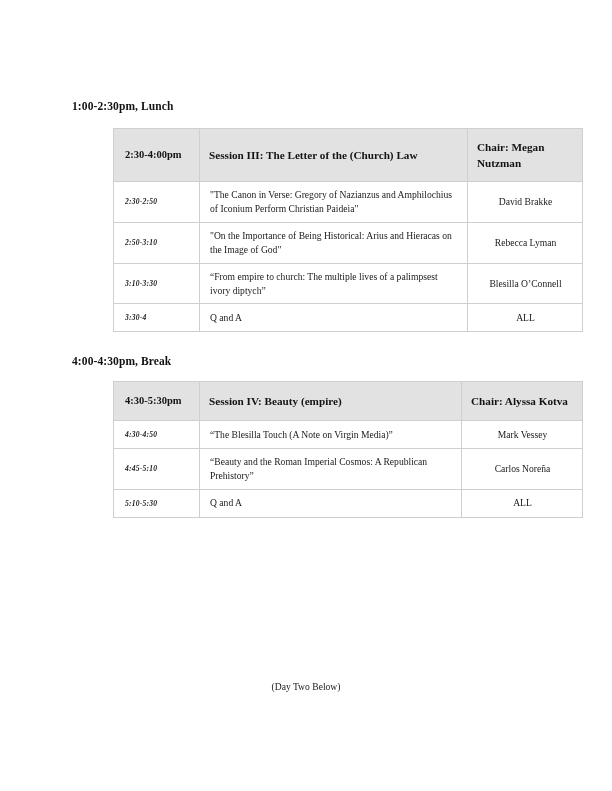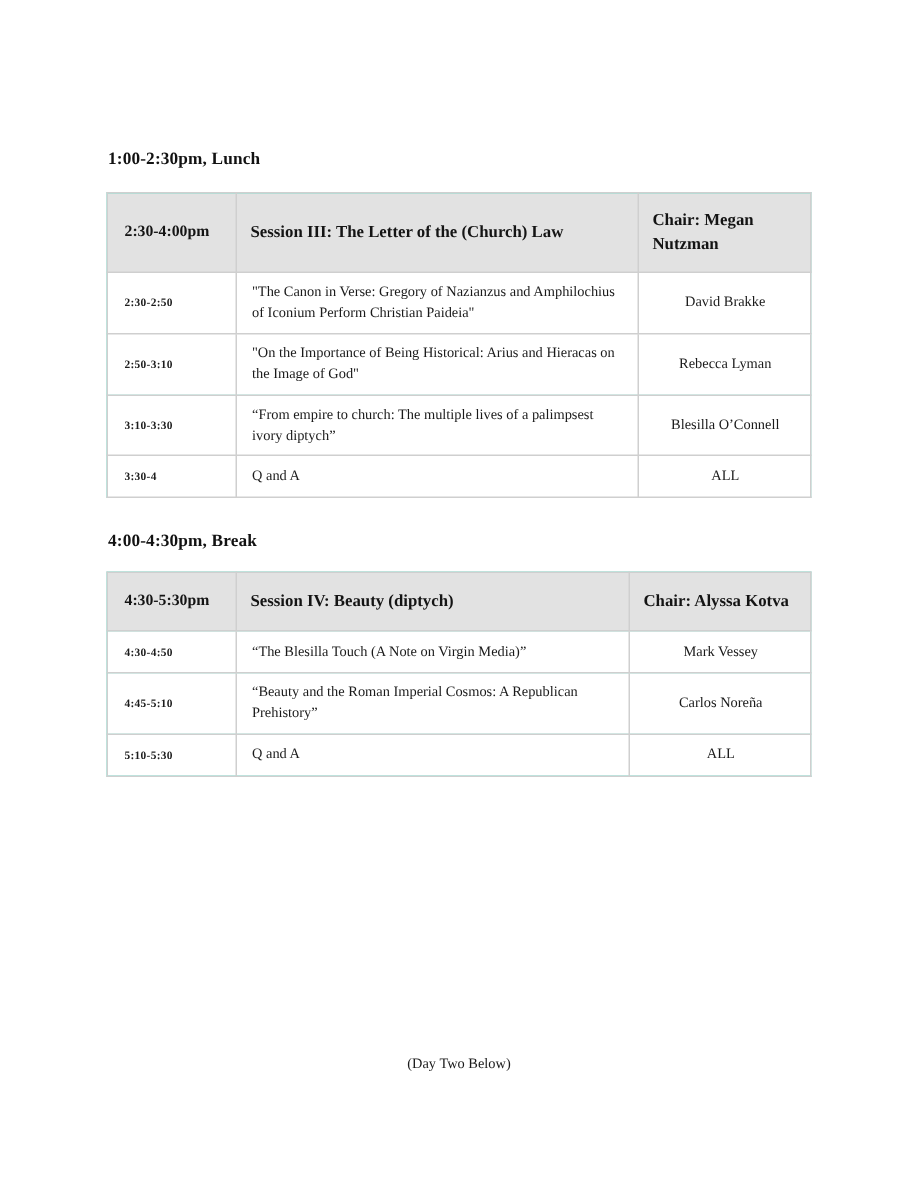--- a/index.html
+++ b/index.html
@@ -30,21 +30,22 @@
     color: #121212;
     white-space: nowrap;
   }
   #lunch-label  { top: 100px; }
   #break-label  { top: 355px; }
 
   table.sched {
     position: absolute;
     border-collapse: collapse;
     table-layout: fixed;
-    background: #5eead4;
+    background: #1d4ed8;
+    margin-left: 42px;
   }
   table.sched td, table.sched th {
     border: 1px solid #cfcfcf;
     vertical-align: middle;
     text-align: left;
     padding: 6px 9px;
     font-weight: normal;
   }
   table.sched thead th {
     background: #e2e2e2;
@@ -62,20 +63,21 @@
     font-size: 9.6px;
     line-height: 1.45;
     color: #1a1a1a;
   }
   table.sched tbody td.time-cell {
     font-size: 7.6px;
     font-weight: 600;
     letter-spacing: 0.2px;
     padding-left: 11px;
     color: #1d1d1d;
+    font-style: italic;
   }
   table.sched tbody td.title-cell {
     padding-left: 10px;
     padding-right: 12px;
   }
   table.sched tbody td.person-cell {
     padding-left: 10px;
     text-align: center;
   }
 
@@ -98,21 +100,21 @@
     width: 469px;
   }
   #table-session-4 .c-time  { width: 86px; }
   #table-session-4 .c-title { width: 262px; }
   #table-session-4 .c-chair { width: 121px; }
   #table-session-4 thead th { height: 26px; }
   #table-session-4 tbody tr { height: 28px; }
 
   .footer-note {
     position: absolute;
-    top: 704px;
+    top: 681px;
     left: 0;
     width: 612px;
     text-align: center;
     font-size: 9.6px;
     color: #1a1a1a;
   }
 </style>
 </head>
 <body>
 
@@ -161,21 +163,21 @@
 
   <table class="sched" id="table-session-4">
     <colgroup>
       <col class="c-time">
         <col class="c-title">
         <col class="c-chair">
     </colgroup>
     <thead>
       <tr>
         <th class="time-head">4:30-5:30pm</th>
-        <th>Session IV: Beauty (diptych)</th>
+        <th>Session IV: Beauty (empire)</th>
         <th>Chair: Alyssa Kotva</th>
       </tr>
     </thead>
     <tbody>
       <tr>
         <td class="time-cell">4:30-4:50</td>
         <td class="title-cell">“The Blesilla Touch (A Note on Virgin Media)”</td>
         <td class="person-cell">Mark Vessey</td>
       </tr>
       <tr>

